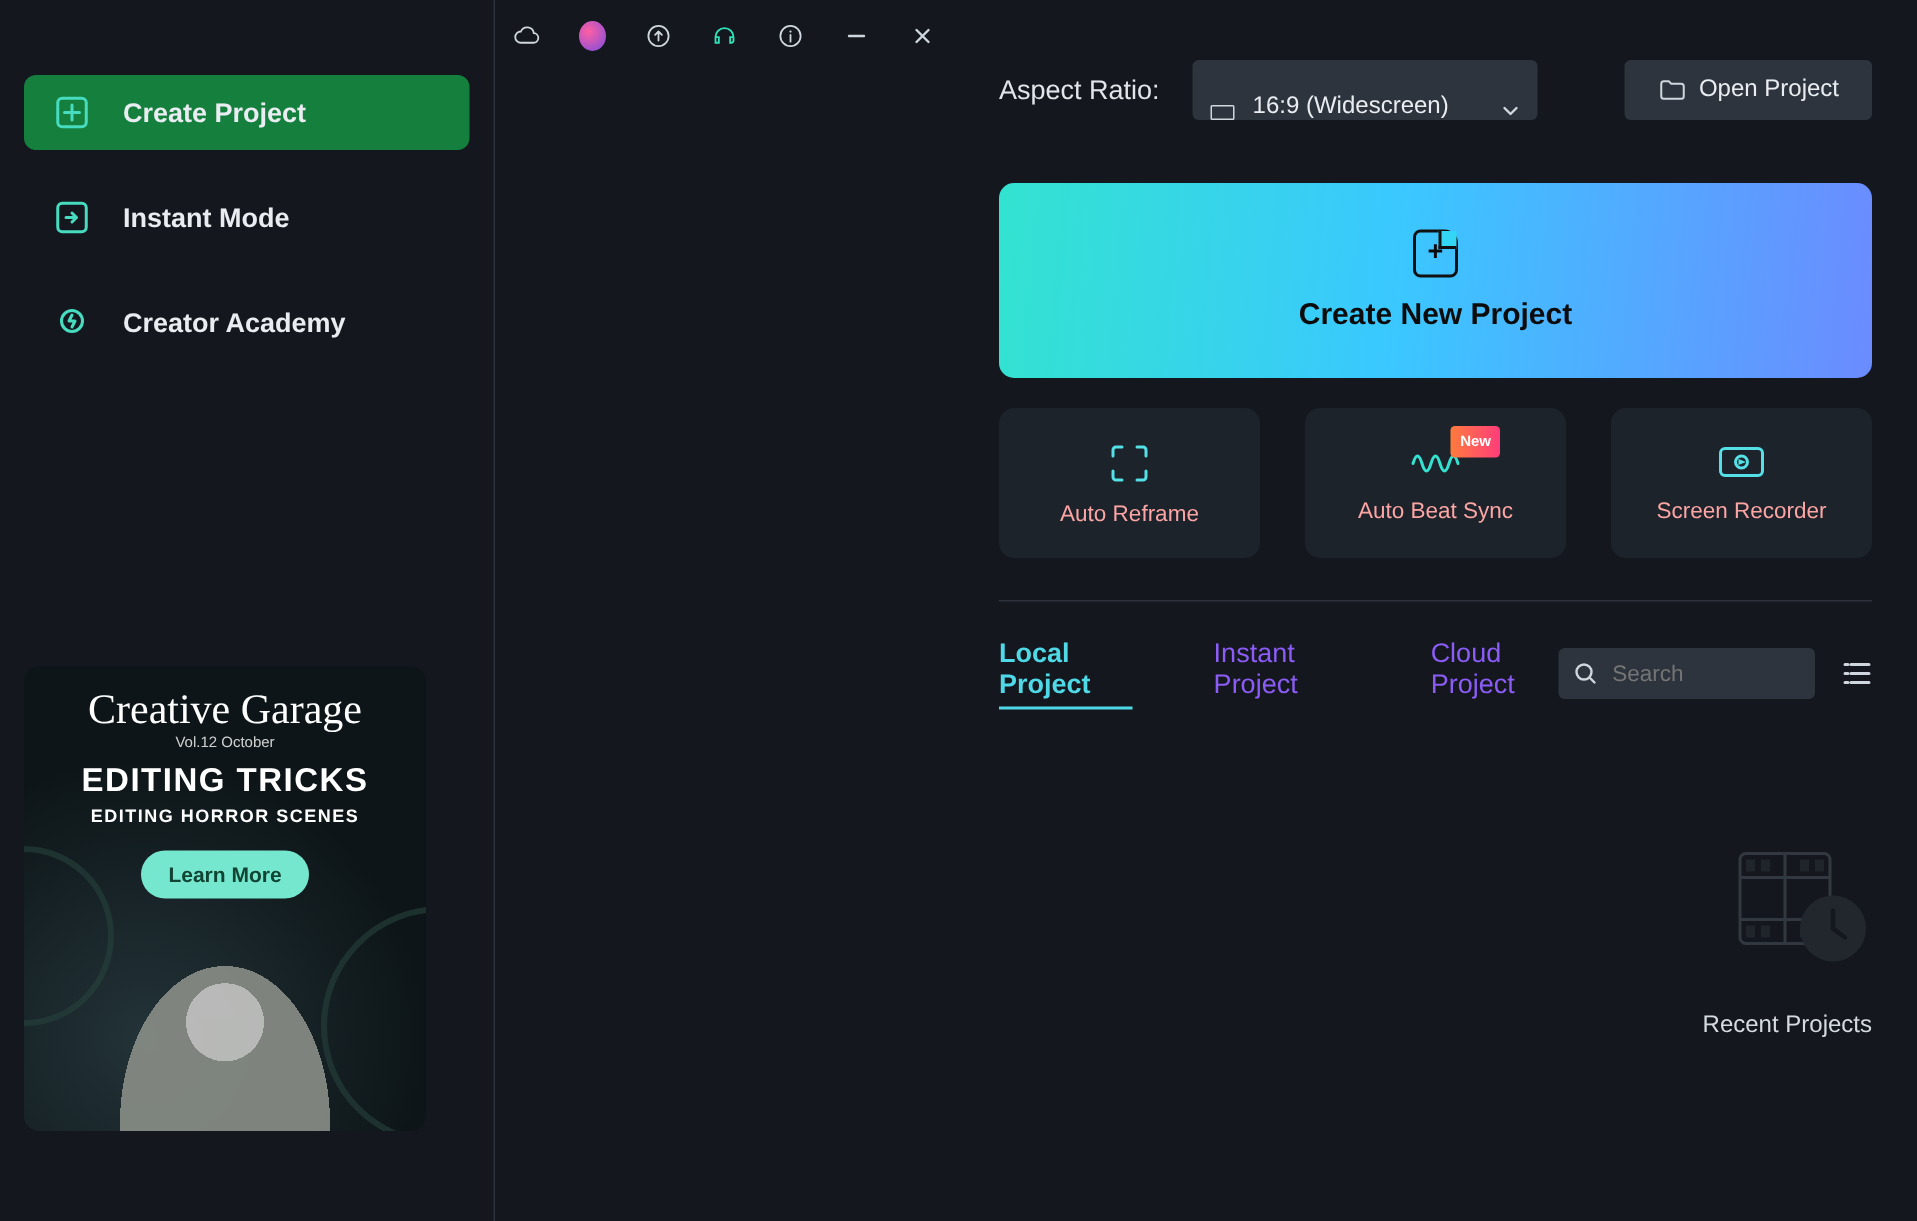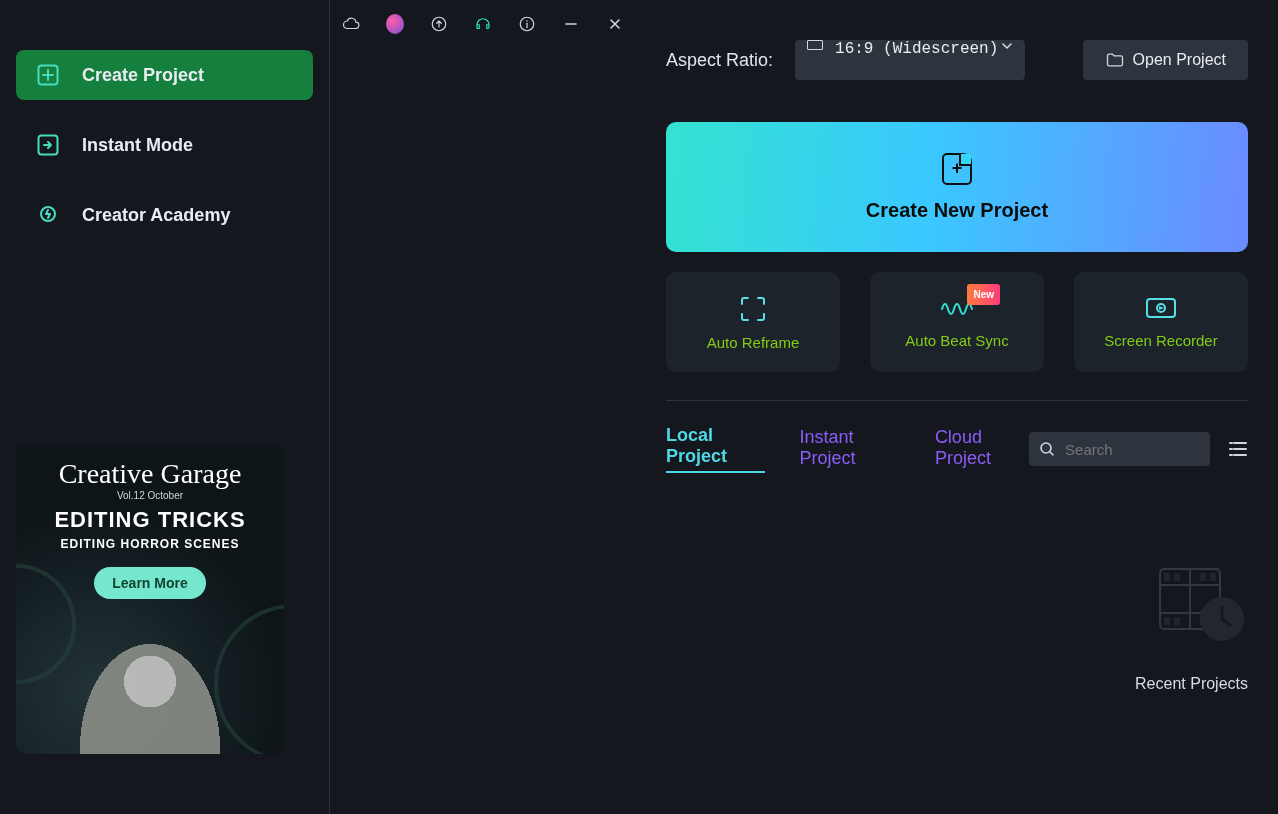--- a/index.html
+++ b/index.html
@@ -77,23 +77,22 @@
   .tb-ic { width:18px;height:18px;display:flex;align-items:center;justify-content:center;cursor:pointer; }
   .avatar {
     width:20px;height:20px;border-radius:50%;
     background: radial-gradient(circle at 35% 35%, #ff5fa2, #7a4de0);
   }
   .content { padding: 40px 30px 0; }
   .row1 { display:flex; align-items:center; }
   .ar-label { font-size:18px; font-weight:500; color:#e1e5ea; margin-right: 22px; }
   .ar-select {
     width: 230px; height: 40px; background:#2d343d; border-radius:4px;
-    display:flex; align-items:flex-start; padding: 0 12px; gap:12px; cursor:pointer;
+    display:flex; align-items:flex-end; padding: 0 12px; gap:12px; cursor:pointer;
     position:relative;
-    font-family:Liberation Mono, monospace;
   }
   .ar-select .ratio-ic { width:16px;height:10px;border:1.5px solid #cfd6dd;border-radius:1px;}
   .ar-select .val { font-size:16px; color:#e9edf1; }
   .ar-select .chev { position:absolute; right:12px; }
   .open-proj {
     margin-left:auto; height:40px; padding: 16px 22px;
     background:#2d343d; border-radius:4px;
     display:flex;align-items:center;gap:8px;font-size:16px;cursor:pointer;
   }
   .big-create {
@@ -105,30 +104,30 @@
   .big-create .plus-doc { width:30px;height:32px;border:2.5px solid #111;border-radius:5px 9px 5px 5px;position:relative;}
   .big-create .plus-doc::before{content:"";position:absolute;right:-1px;top:-1px;width:10px;height:10px;background:#33d6f4;border-left:2.5px solid #111;border-bottom:2.5px solid #111;}
   .big-create .plus-doc::after{content:"+";position:absolute;left:50%;top:48%;transform:translate(-50%,-50%);font-weight:800;font-size:18px;}
   .big-create .lbl{ font-size:20px; font-weight:800;}
   .feature-row { display:flex; gap: 30px; margin-top: 20px; }
   .feature {
     flex:1; height: 100px; background:#1d232b; border-radius:10px;
     display:flex;flex-direction:column;align-items:center;justify-content:center;gap:10px;
     cursor:pointer; position:relative;
   }
-  .feature .lbl{ font-size:15px;color:#84cc16;}
+  .feature .lbl{ font-size:15px;color:#fca5a5;}
   .badge-new{
     position:absolute; top:12px; right:44px;
     font-size:10px;font-weight:800;color:#fff;
     background:linear-gradient(90deg,#ff7b3d,#ff3d7b);
     padding:5px 6px;border-radius:3px;
   }
   .divider { height:1px;background:#2c333c;margin:28px 0 0;}
   .tabs-row { display:flex; align-items:center; margin-top: 24px; }
-  .tabs { display:flex; gap: 35px; align-items: flex-end; }
+  .tabs { display:flex; gap: 54px; }
   .tab { font-size:18px; color:#8b5cf6; cursor:pointer; padding-bottom:4px;}
   .tab.active { color:#4fd8e6; border-bottom:2px solid #4fd8e6; font-weight:600;}
   .search {
     margin-left:auto; width:200px;height:34px;background:#2d343d;border-radius:4px;
     display:flex;align-items:center;gap:10px;padding:0 10px;
   }
   .search input{
     background:transparent;border:none;outline:none;color:#e9edf1;font-size:15px;width:100%;
   }
   .list-toggle{margin-left:18px;cursor:pointer;}

